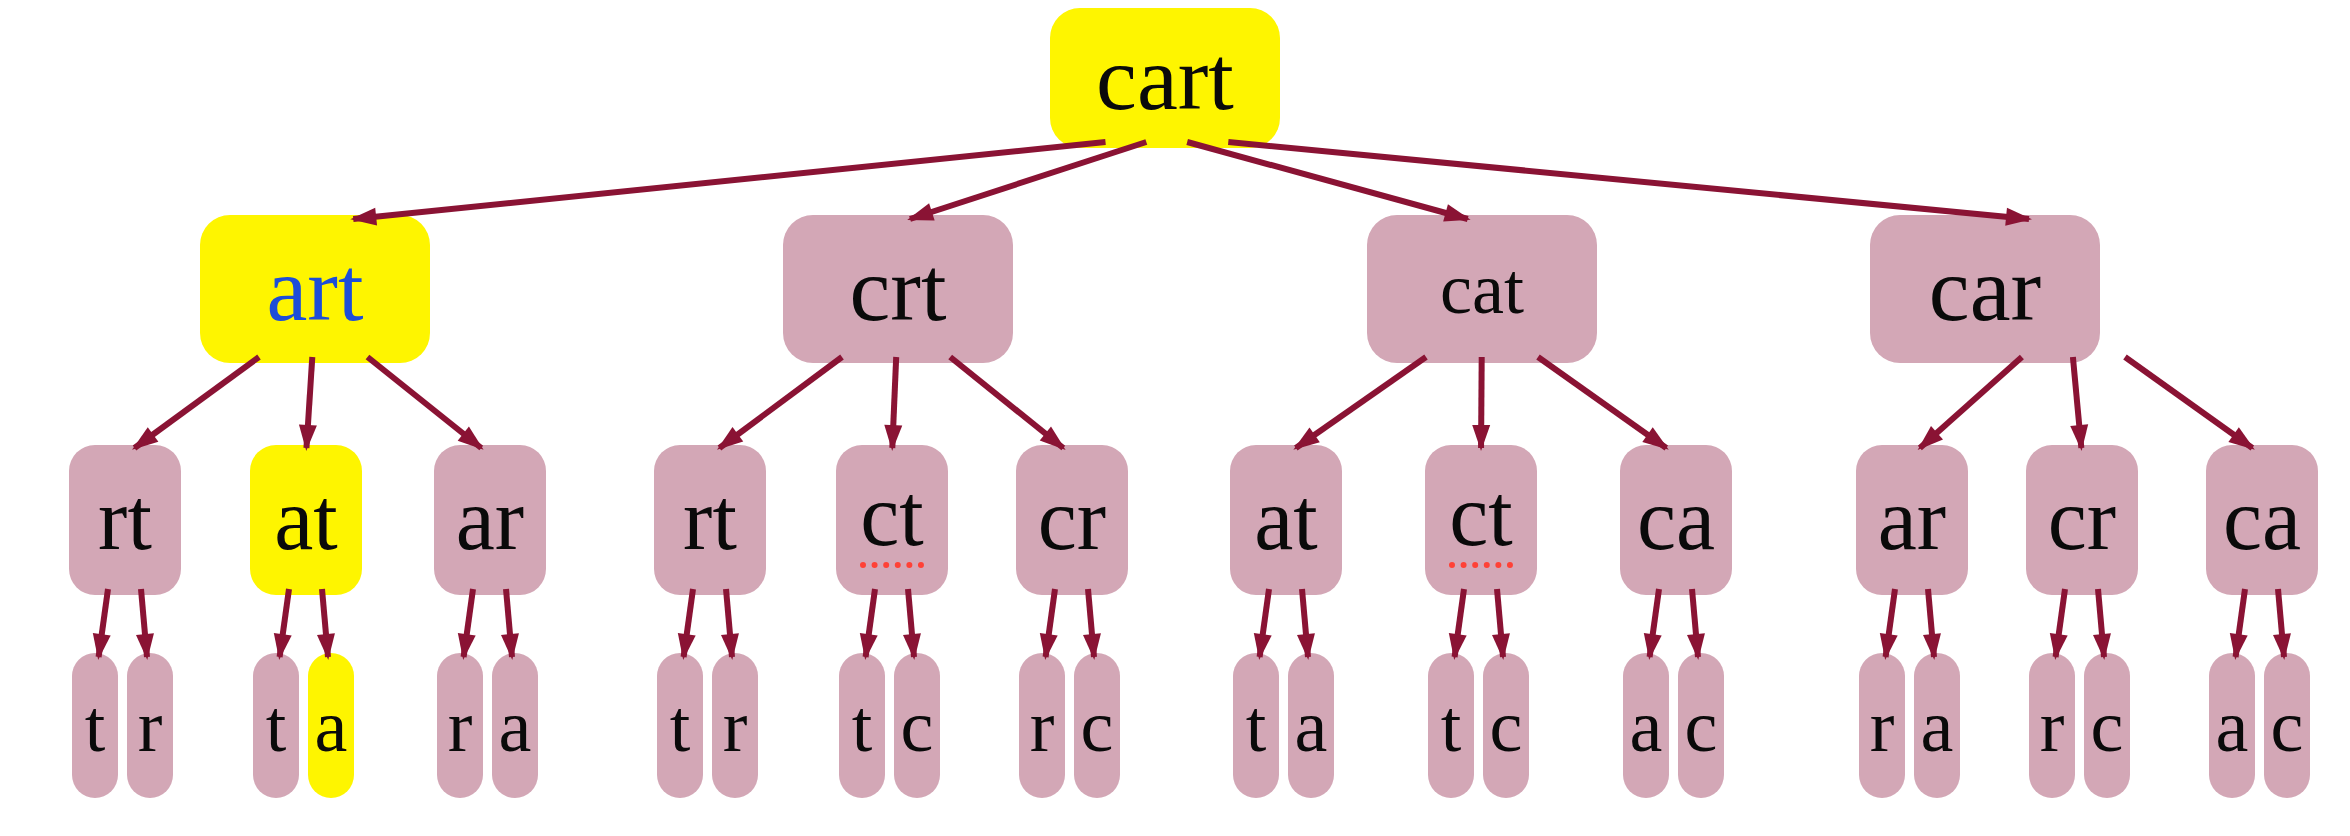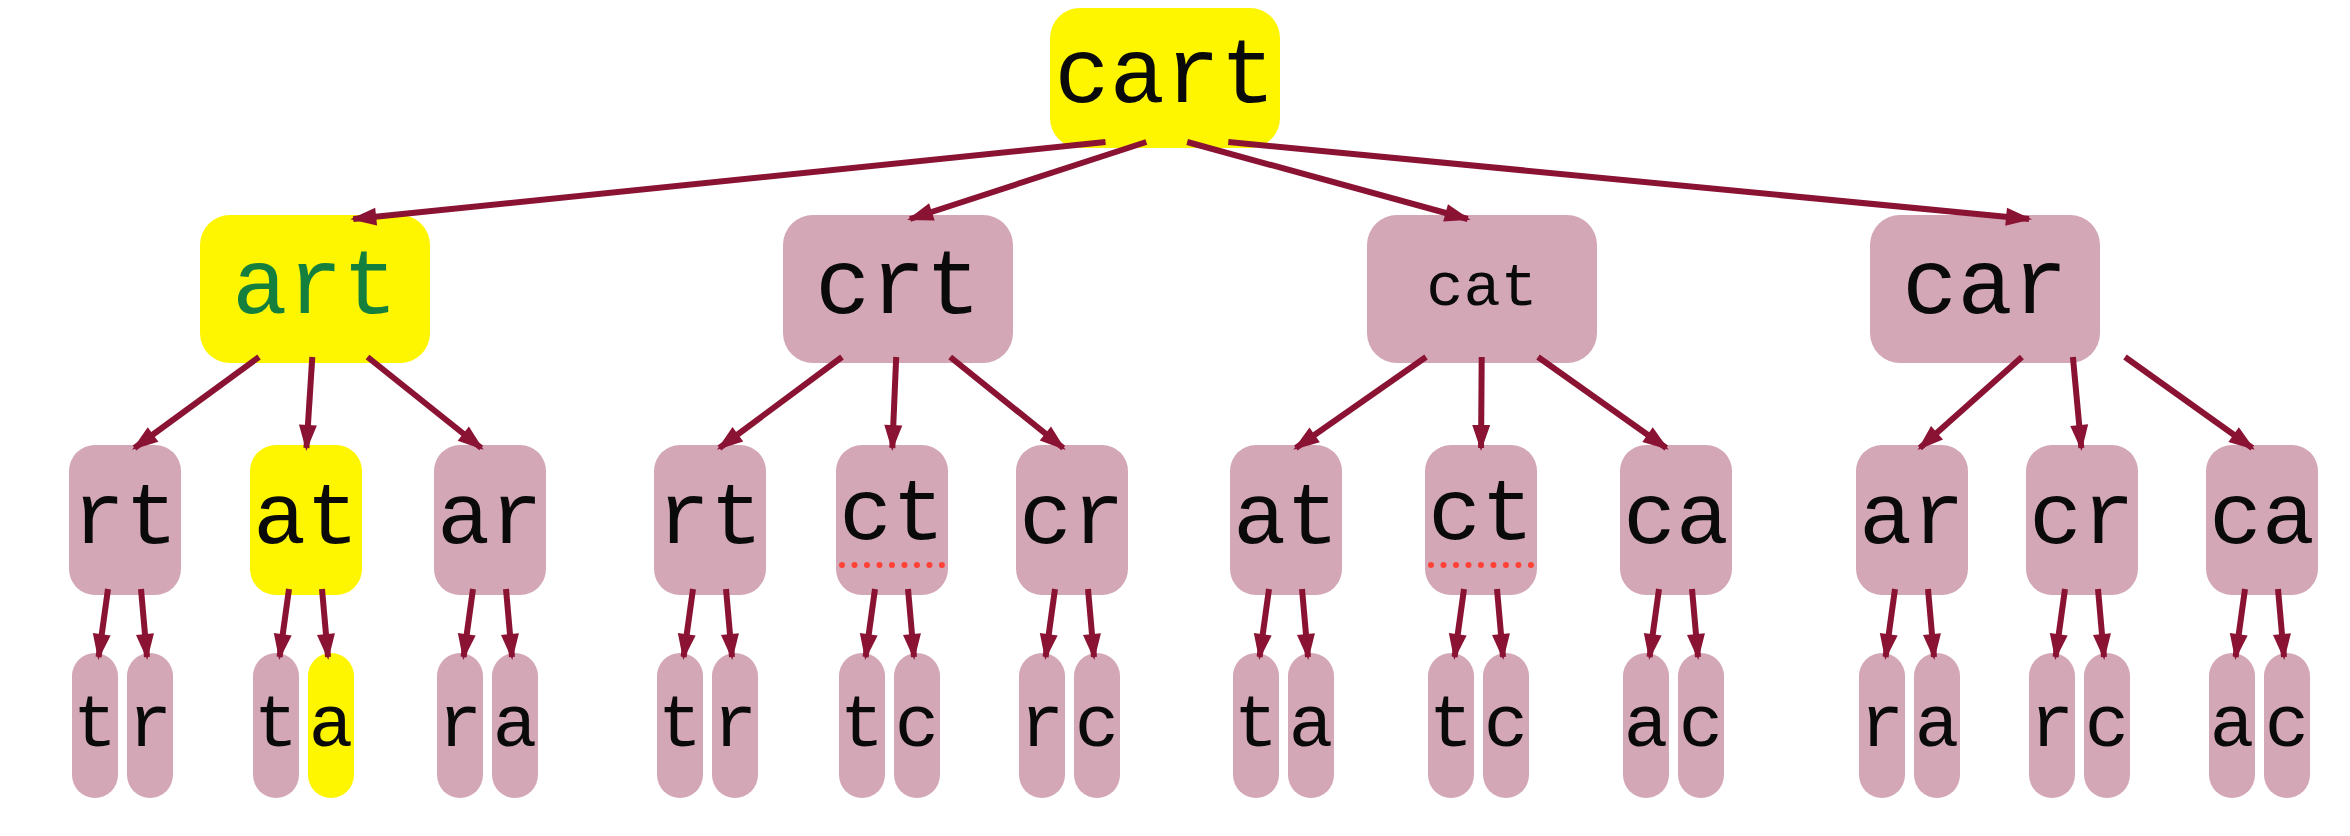--- a/index.html
+++ b/index.html
@@ -1,36 +1,36 @@
 <!DOCTYPE html>
 <html><head>
 <meta charset="utf-8">
 <style>
   html,body{margin:0;padding:0;background:#ffffff;}
   .stage{
     position:relative;width:2350px;height:836px;background:#ffffff;overflow:hidden;
-    font-family:Liberation Mono, monospace;
+    font-family:Liberation Serif, serif;
   }
   .node{
     position:absolute;display:flex;align-items:center;justify-content:center;
     color:#0a0a0a;box-sizing:border-box;
   }
   .lbl{line-height:1;white-space:pre;}
   .lbl.misspelled{border-bottom:6px dotted #ff4136;padding-bottom:2px;}
   svg.edges{position:absolute;left:0;top:0;pointer-events:none;}
 </style>
 </head>
 <body>
 
 <div class="stage">
   <div id="nodes">
       <div class="node" style="left: 1050px; top: 8px; width: 230px; height: 140px; border-radius: 30px; font-size: 92px; background: rgb(254, 245, 0); color: rgb(10, 10, 10);">
         <span class="lbl">cart</span>
       </div>
-      <div class="node" style="left: 200px; top: 215px; width: 230px; height: 148px; border-radius: 30px; font-size: 92px; background: rgb(254, 245, 0); color: #15803d;">
+      <div class="node" style="left: 200px; top: 215px; width: 230px; height: 148px; border-radius: 30px; font-size: 92px; background: rgb(254, 245, 0); color: #1d4ed8;">
         <span class="lbl">art</span>
       </div>
       <div class="node" style="left: 69px; top: 445px; width: 112px; height: 150px; border-radius: 26px; font-size: 88px; background: rgb(211, 167, 182); color: rgb(10, 10, 10);">
         <span class="lbl">rt</span>
       </div>
       <div class="node" style="left: 72px; top: 653px; width: 46px; height: 145px; border-radius: 23px; font-size: 74px; background: rgb(211, 167, 182); color: rgb(10, 10, 10);">
         <span class="lbl">t</span>
       </div>
       <div class="node" style="left: 127px; top: 653px; width: 46px; height: 145px; border-radius: 23px; font-size: 74px; background: rgb(211, 167, 182); color: rgb(10, 10, 10);">
         <span class="lbl">r</span>
@@ -76,21 +76,21 @@
       </div>
       <div class="node" style="left: 1016px; top: 445px; width: 112px; height: 150px; border-radius: 26px; font-size: 88px; background: rgb(211, 167, 182); color: rgb(10, 10, 10);">
         <span class="lbl">cr</span>
       </div>
       <div class="node" style="left: 1019px; top: 653px; width: 46px; height: 145px; border-radius: 23px; font-size: 74px; background: rgb(211, 167, 182); color: rgb(10, 10, 10);">
         <span class="lbl">r</span>
       </div>
       <div class="node" style="left: 1074px; top: 653px; width: 46px; height: 145px; border-radius: 23px; font-size: 74px; background: rgb(211, 167, 182); color: rgb(10, 10, 10);">
         <span class="lbl">c</span>
       </div>
-      <div class="node" style="left: 1367px; top: 215px; width: 230px; height: 148px; border-radius: 30px; font-size: 62px; background: rgb(211, 167, 182); color: rgb(10, 10, 10);">
+      <div class="node" style="left: 1367px; top: 215px; width: 230px; height: 148px; border-radius: 30px; font-size: 72px; background: rgb(211, 167, 182); color: rgb(10, 10, 10);">
         <span class="lbl">cat</span>
       </div>
       <div class="node" style="left: 1230px; top: 445px; width: 112px; height: 150px; border-radius: 26px; font-size: 88px; background: rgb(211, 167, 182); color: rgb(10, 10, 10);">
         <span class="lbl">at</span>
       </div>
       <div class="node" style="left: 1233px; top: 653px; width: 46px; height: 145px; border-radius: 23px; font-size: 74px; background: rgb(211, 167, 182); color: rgb(10, 10, 10);">
         <span class="lbl">t</span>
       </div>
       <div class="node" style="left: 1288px; top: 653px; width: 46px; height: 145px; border-radius: 23px; font-size: 74px; background: rgb(211, 167, 182); color: rgb(10, 10, 10);">
         <span class="lbl">a</span>

